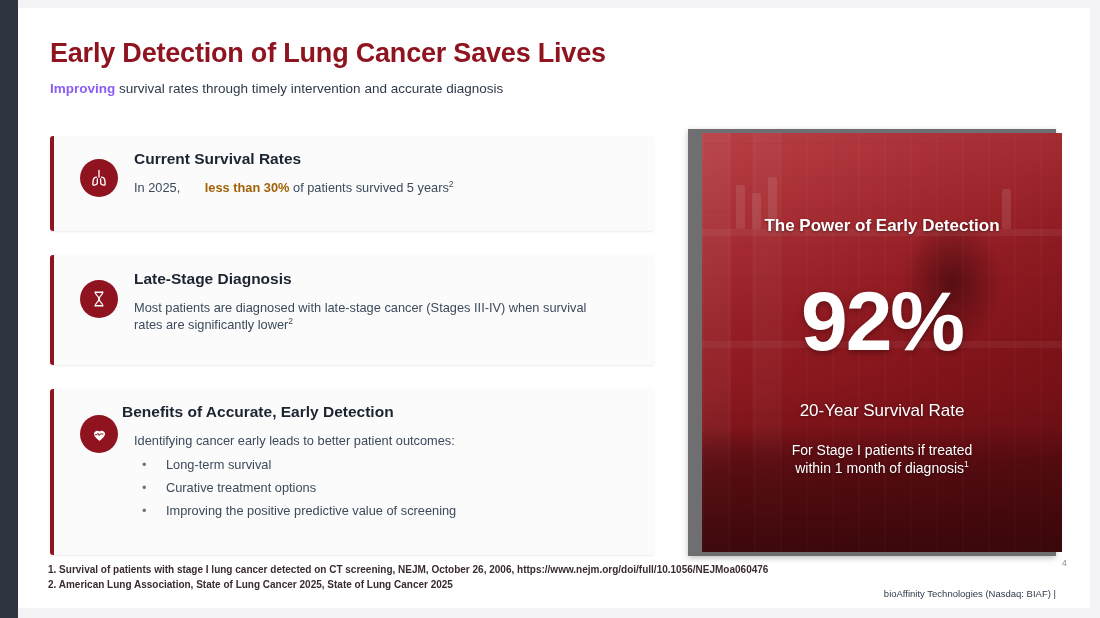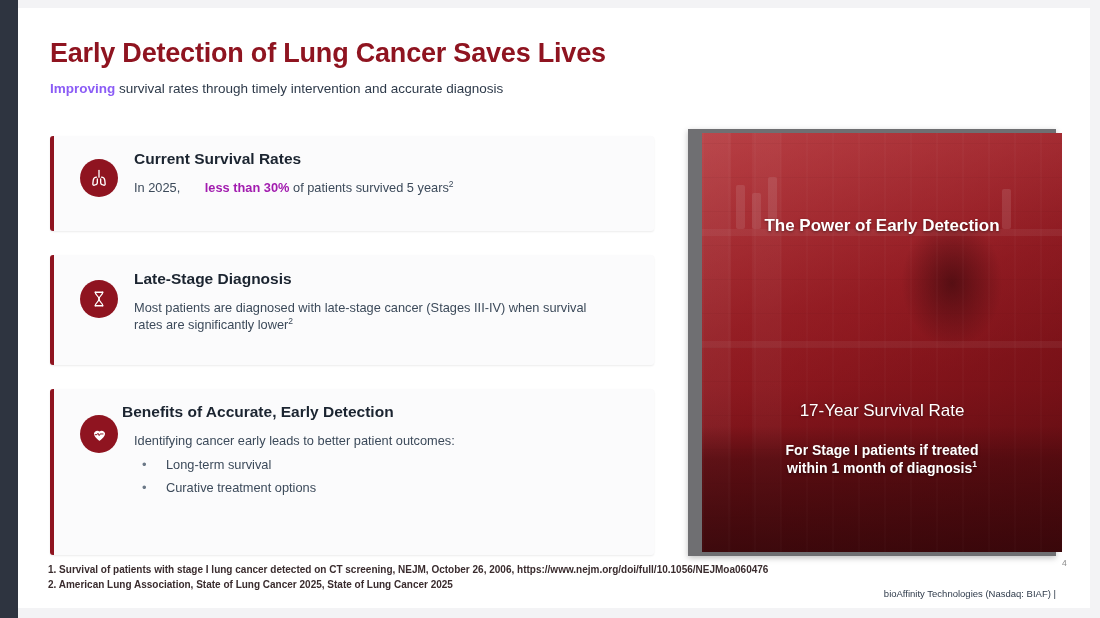--- a/index.html
+++ b/index.html
@@ -100,21 +100,21 @@
     font-size: 15.5px;
     font-weight: bold;
     color: #1b2430;
   }
   .card-body {
     position: absolute;
     font-size: 12.8px;
     color: #3c4a5a;
     line-height: 1.35;
   }
-  .card-body b { font-weight: bold; color: #a21caf; padding-left: 21px; }
+  .card-body b { font-weight: bold; color: #a16207; padding-left: 21px; }
   sup { font-size: 8.5px; vertical-align: super; }
 
   .bullets {
     position: absolute;
     font-size: 12.8px;
     color: #3c4a5a;
     line-height: 1.0;
     margin: 0;
     padding: 0;
     list-style: none;
@@ -221,21 +221,21 @@
     color: #ffffff;
     font-size: 17px;
     text-shadow: 0 1px 3px rgba(0,0,0,0.45);
   }
   .ov-note {
     position: absolute;
     left: 0; right: 0; top: 308px;
     text-align: center;
     color: #ffffff;
     font-size: 14px;
-    font-weight: bold;
+    font-weight: normal;
     line-height: 1.3;
     text-shadow: 0 1px 3px rgba(0,0,0,0.45);
   }
 
   
   .footnotes {
     position: absolute;
     left: 48px; top: 563px;
     font-size: 10px;
     color: #3a2c2e;
@@ -305,36 +305,38 @@
       <svg width="19" height="19" viewBox="0 0 24 24" fill="#fff" stroke="none">
         <path d="M12 20s-7-4.3-7-9.2A4.3 4.3 0 0 1 12 8.2a4.3 4.3 0 0 1 7 2.6C19 15.7 12 20 12 20z"></path>
         <path d="M6.5 12.2h2.4l1.2-1.8 1.5 3 1.2-2.1h3.7" stroke="#8f1420" stroke-width="1.2" fill="none" stroke-linecap="round" stroke-linejoin="round"></path>
       </svg>
     </div>
     <div class="card-head" style="left:68px; top:14px;">Benefits of Accurate, Early Detection</div>
     <div class="card-body" style="left:80px; top:43px; width:480px;">Identifying cancer early leads to better patient outcomes:</div>
     <ul class="bullets" style="left:80px; top:70px;">
       <li>Long-term survival</li>
       <li>Curative treatment options</li>
+      <li>Improving the positive predictive value of screening</li>
     </ul>
   </div>
 
   <div class="panel">
     <div class="photo">
       <div class="lab"></div>
       <div class="shelf s1"></div>
       <div class="shelf s2"></div>
       <div class="vial" style="left:34px; top:52px; height:44px;"></div>
       <div class="vial" style="left:50px; top:60px; height:36px;"></div>
       <div class="vial" style="left:66px; top:44px; height:52px;"></div>
       <div class="vial" style="left:300px; top:56px; height:40px;"></div>
       <div class="wash"></div>
 
       <div class="ov-title">The Power of Early Detection</div>
-      <div class="ov-sub">17-Year Survival Rate</div>
+      <div class="ov-big">92%</div>
+      <div class="ov-sub">20-Year Survival Rate</div>
       <div class="ov-note">
         <span>For Stage I patients if treated</span><br>
         <span>within 1 month of diagnosis</span><sup>1</sup>
       </div>
     </div>
   </div>
 
   <div class="footnotes">
     <div>1. Survival of patients with stage I lung cancer detected on CT screening, NEJM, October 26, 2006, https://www.nejm.org/doi/full/10.1056/NEJMoa060476</div>
     <div>2. American Lung Association, State of Lung Cancer 2025, State of Lung Cancer 2025</div>

